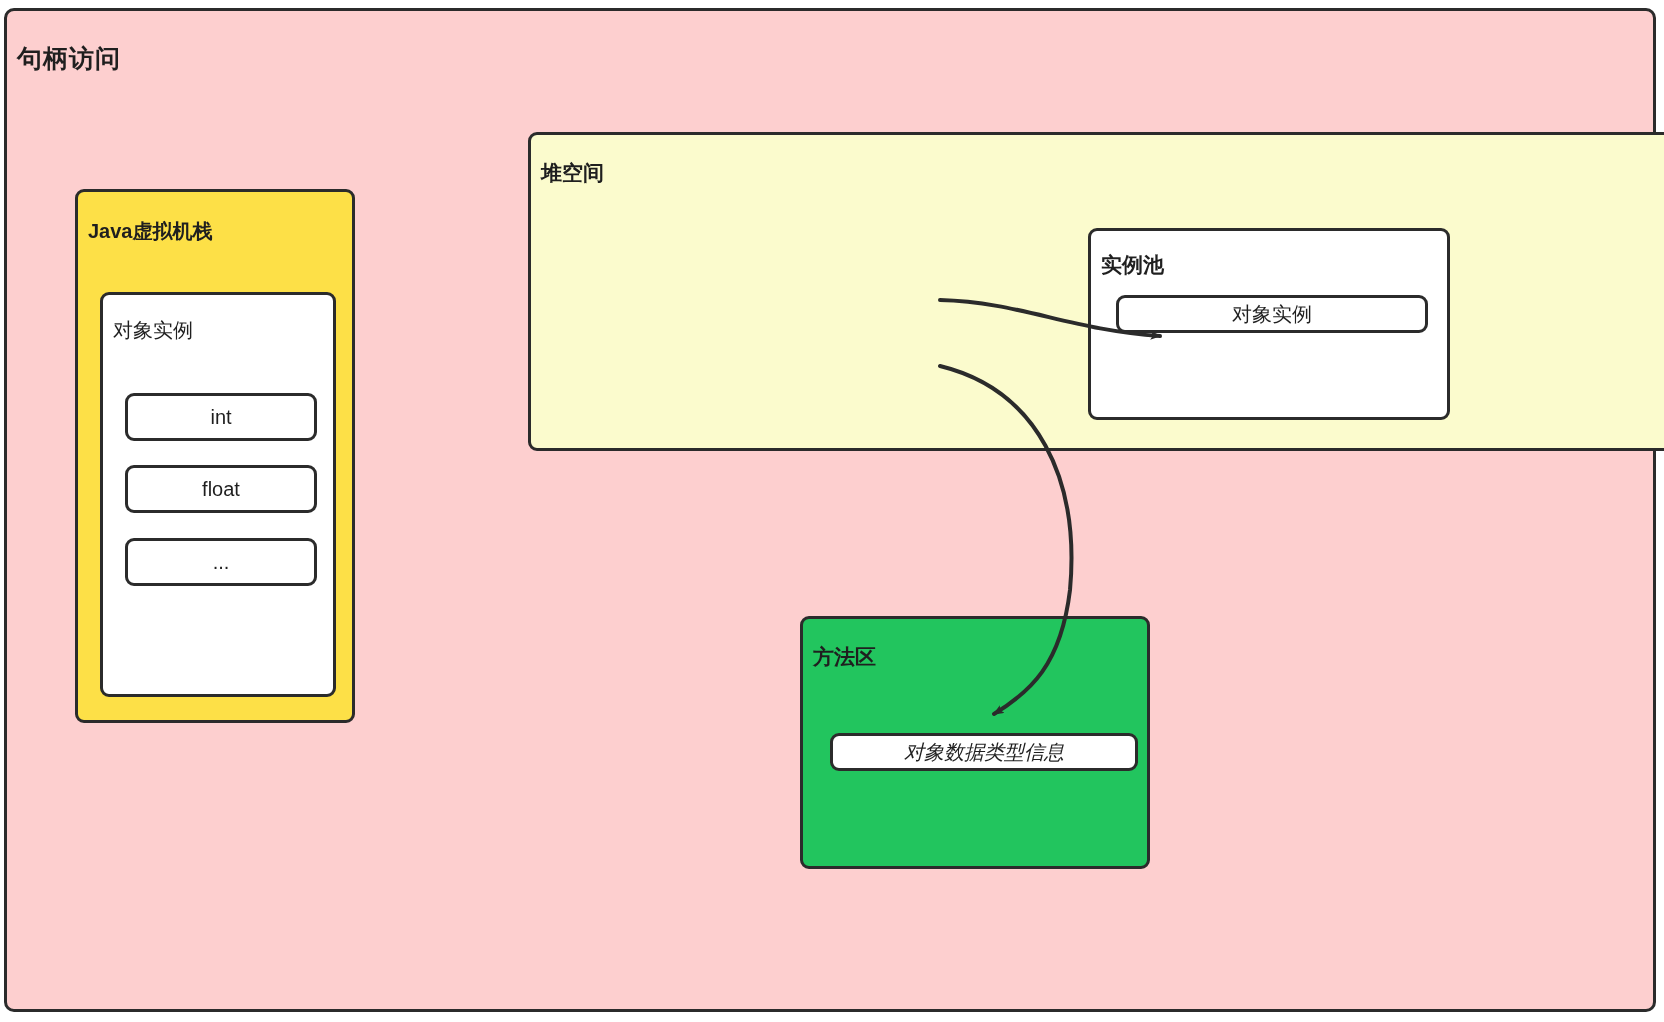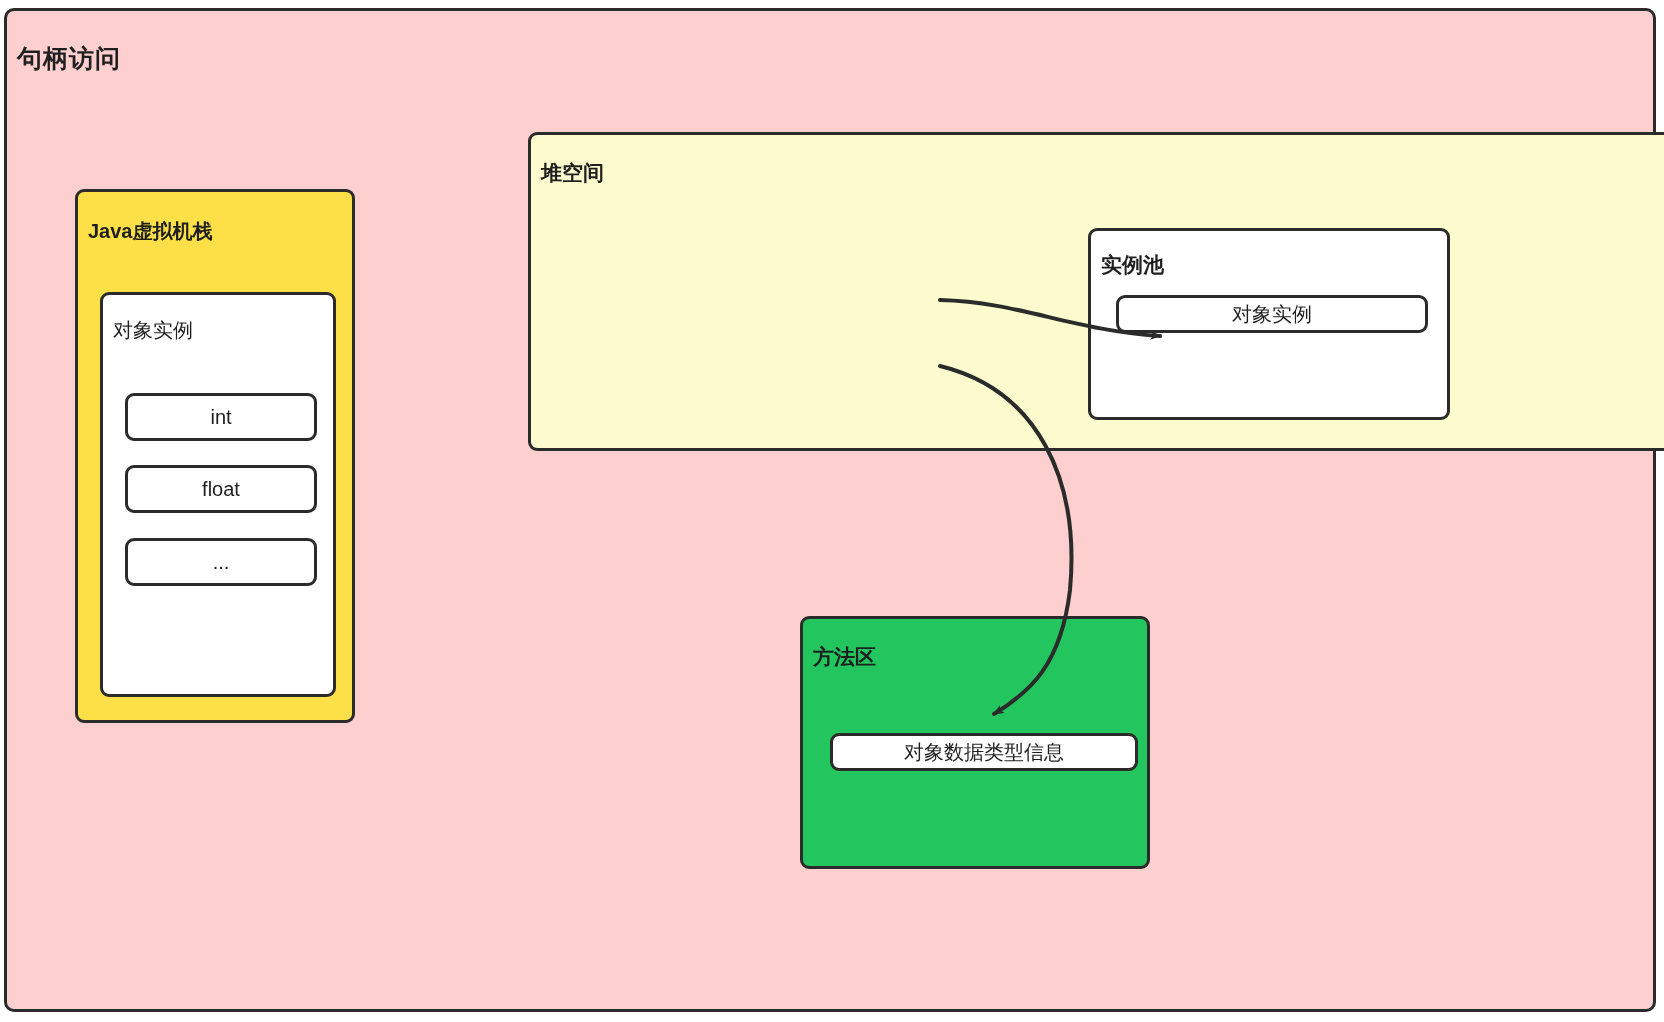--- a/index.html
+++ b/index.html
@@ -195,20 +195,21 @@
     height: 38px;
     box-sizing: border-box;
     border: 3px solid #2b2b2b;
     border-radius: 9px;
     background: #ffffff;
     font-size: 20px;
     display: flex;
     align-items: center;
     justify-content: center;
     line-height: 1;
+    font-style: italic;
   }
 
   
   #arrows {
     position: absolute;
     left: 0;
     top: 0;
     width: 1664px;
     height: 1022px;
     pointer-events: none;

